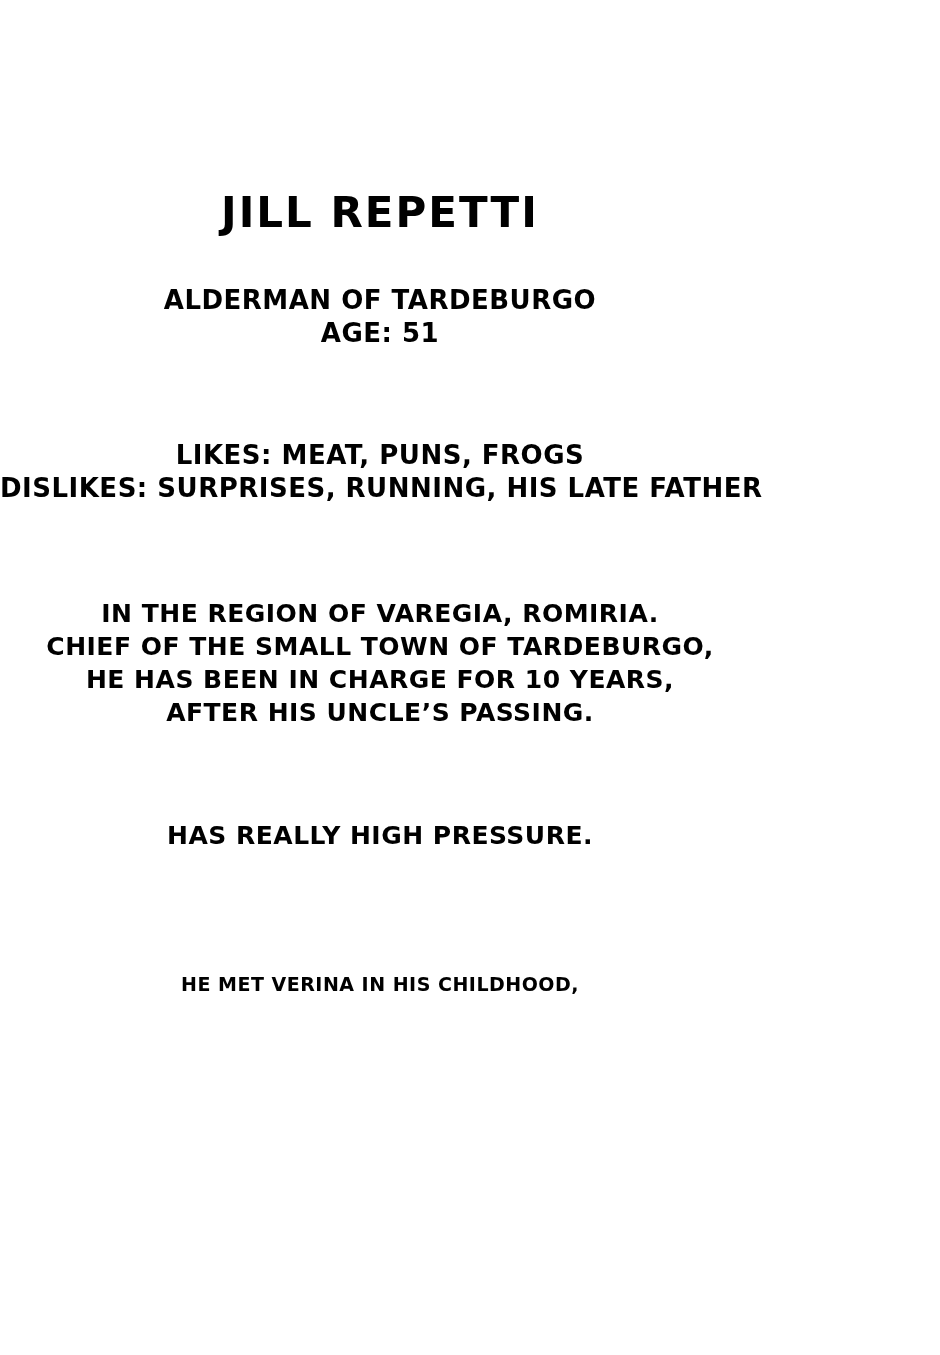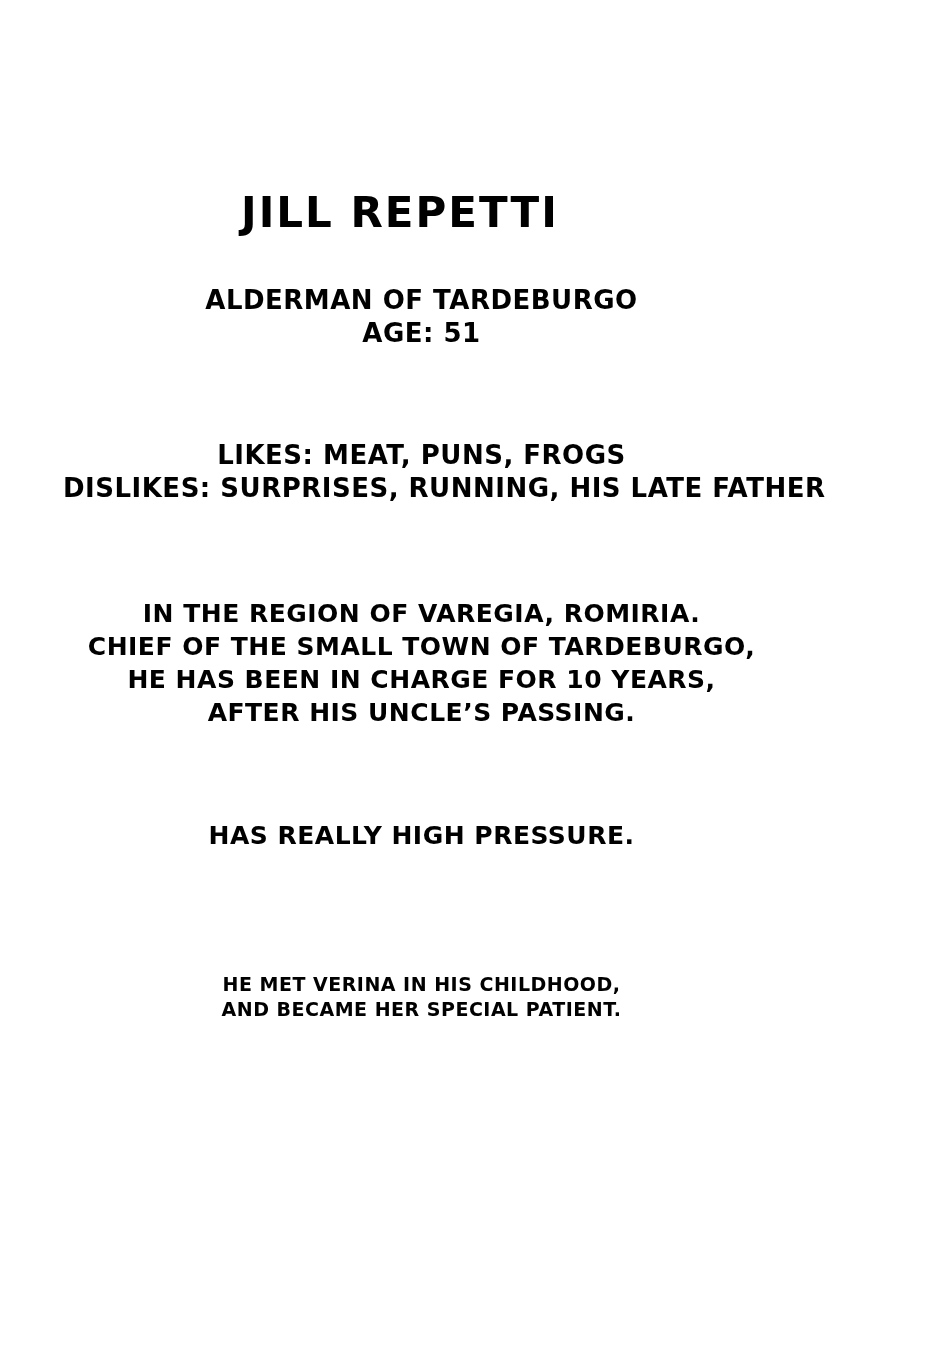--- a/index.html
+++ b/index.html
@@ -20,42 +20,40 @@
     position: relative;
     background: #ffffff;
     box-sizing: border-box;
   }
   .content {
     position: absolute;
     left: 0;
     top: 0;
     width: 760px;
     text-align: center;
-    padding-left: 20px;
   }
   .char-name {
     margin-top: 190px;
     font-size: 42px;
     font-weight: bold;
     letter-spacing: 2px;
     line-height: 1.1;
     text-transform: uppercase;
     font-family: "DejaVu Sans", sans-serif;
   }
   .block {
     font-size: 26px;
     font-weight: bold;
     line-height: 1.28;
     letter-spacing: 0.5px;
     text-transform: uppercase;
   }
   .block .line {
     display: block;
     white-space: pre;
-    margin-left: 43px;
   }
   .block-title {
     margin-top: 48px;
   }
   .block-traits {
     margin-top: 88px;
   }
   .block-bio {
     margin-top: 92px;
     font-size: 25px;
@@ -95,17 +93,16 @@
       <span class="line">HE HAS BEEN IN CHARGE FOR 10 YEARS,</span>
       <span class="line">AFTER HIS UNCLE’S PASSING.</span>
       <span class="bio-gap"></span>
       <span class="bio-gap"></span>
       <span class="bio-gap"></span>
       <span class="line">HAS REALLY HIGH PRESSURE.</span>
     </div>
 
     <div class="block block-footer">
       <span class="line">HE MET VERINA IN HIS CHILDHOOD,</span>
-      <span class="line">AND BECAME HER SPECIAL PATIENT.</span>
     </div>
 
   </div>
 </div>
 
 </body></html>

